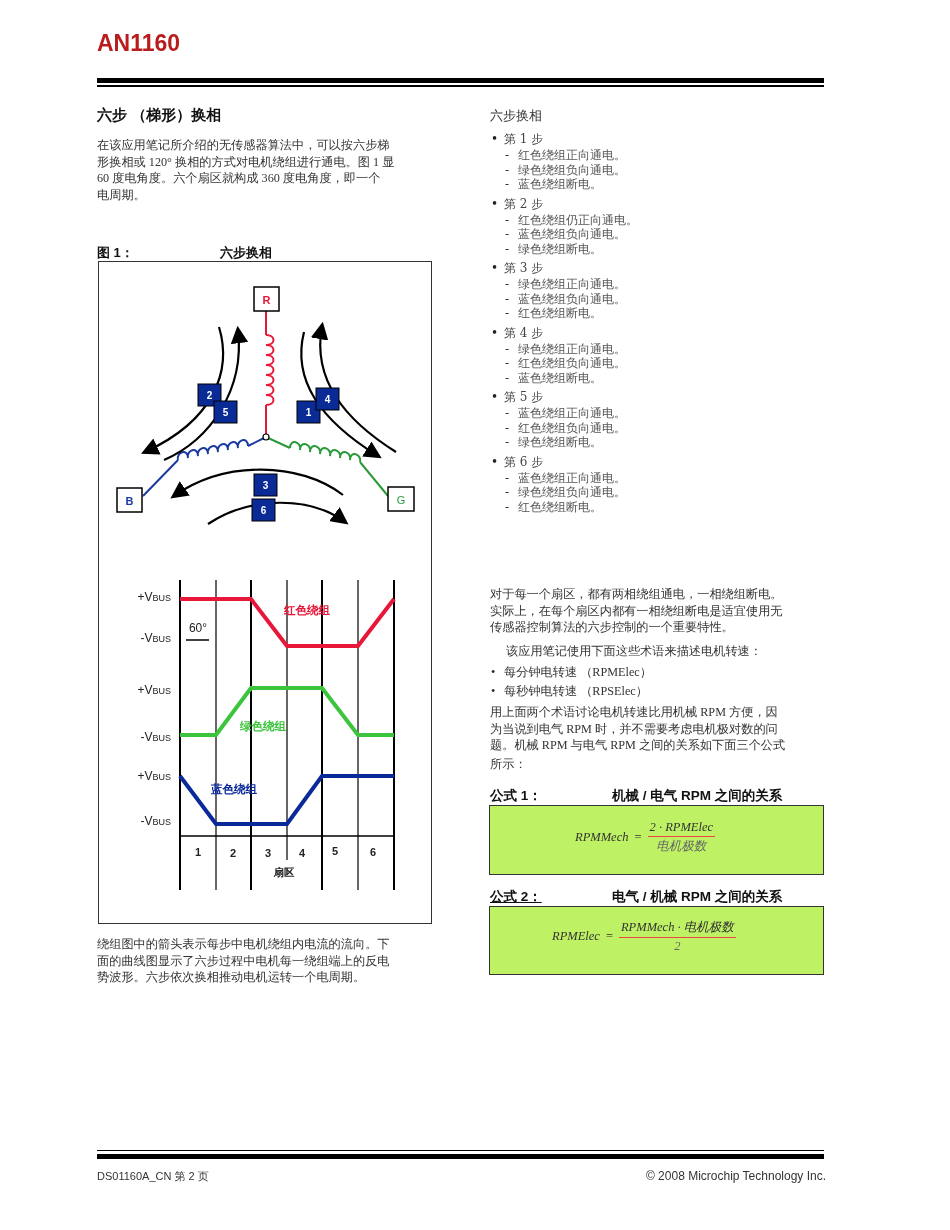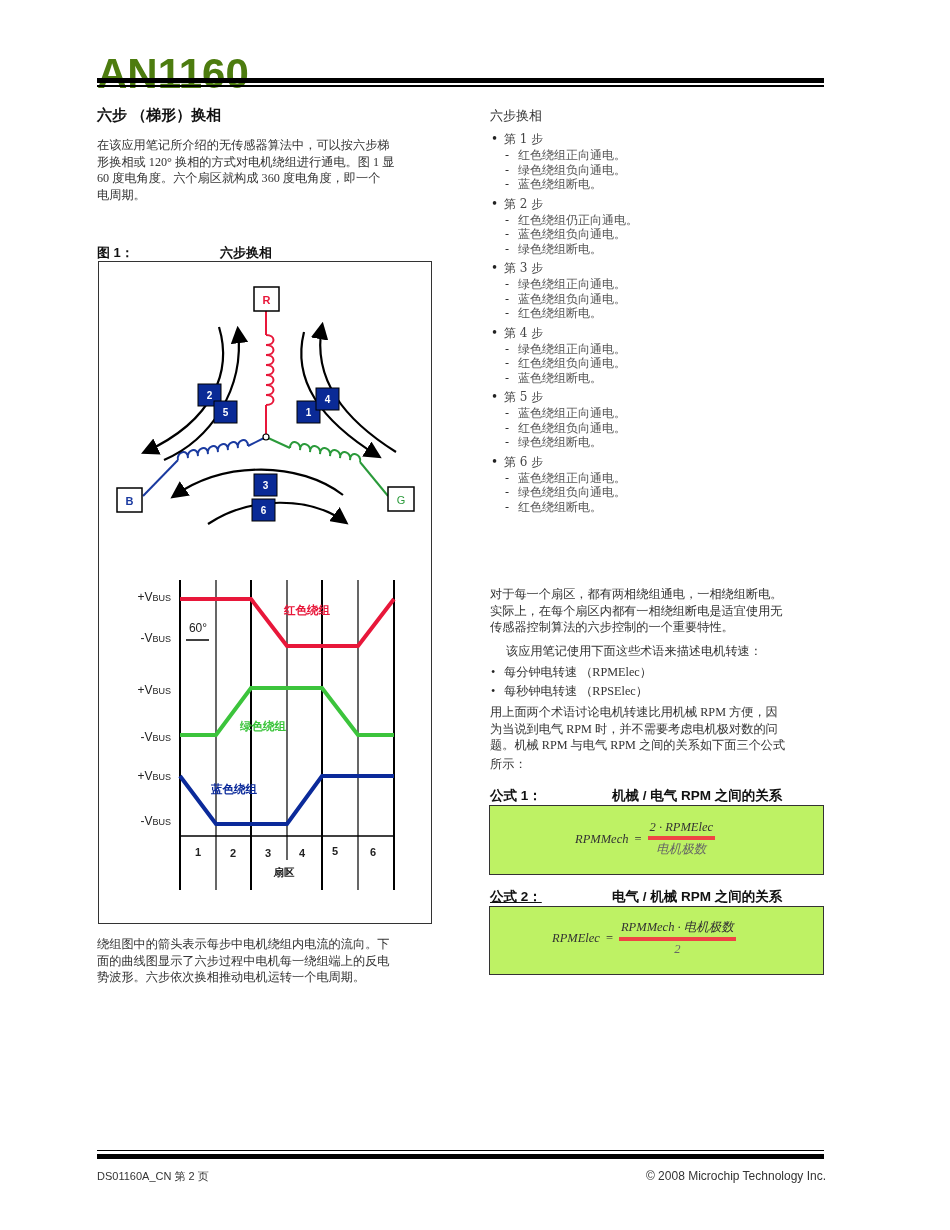--- a/index.html
+++ b/index.html
@@ -1,20 +1,20 @@
 <!DOCTYPE html>
 <html><head>
 <meta charset="utf-8">
 <style>
   html, body { margin: 0; padding: 0; background: #ffffff; }
   body { width: 950px; height: 1230px; position: relative; overflow: hidden;
          font-family: "DejaVu Serif", "Liberation Serif", serif; color: #222; }
   .abs { position: absolute; }
   .doc-title { left: 97px; top: 30px; font-family: "Liberation Sans", sans-serif;
-               font-weight: bold; font-size: 42px; color: #4d7c0f; letter-spacing: 0px; margin-top: 20px; }
+               font-weight: bold; font-size: 23px; color: #b91c1c; letter-spacing: 0px; }
   .rule-thick { left: 97px; width: 727px; height: 5px; background: #000; }
   .rule-thin { left: 97px; width: 727px; height: 2px; background: #000; }
   .h-section { left: 97px; top: 106px; font-family: "Liberation Sans", "DejaVu Sans", sans-serif;
                font-weight: bold; font-size: 15px; color: #111; }
   .para { font-size: 12.2px; line-height: 16.5px; color: #333; font-family: Liberation Serif, serif; }
   .cap { font-family: "Liberation Sans", "DejaVu Sans", sans-serif; font-weight: bold;
          font-size: 13px; color: #111; }
   .fig-box { left: 98px; top: 261px; width: 334px; height: 663px; border: 1px solid #333;
              box-sizing: border-box; }
   .r-head { left: 490px; top: 107px; font-size: 13px; color: #333; }
@@ -26,21 +26,21 @@
   ul.sub { list-style: none; margin: 0; padding: 0; }
   ul.sub li { position: relative; padding-left: 14px; line-height: 14.5px; color: #555; }
   ul.sub li::before { content: "-"; position: absolute; left: 1px; top: 0; color: #333; }
   .bul { position: relative; padding-left: 14px; }
   .bul::before { content: "•"; position: absolute; left: 1px; color: #222; }
   .eq-cap { font-family: "Liberation Sans", "DejaVu Sans", sans-serif; font-weight: bold;
             font-size: 13.5px; color: #111; }
   .eq-box { border: 1px solid #333; box-sizing: border-box; background: #bef264; }
   .eq { font-family: "Liberation Serif", serif; font-style: italic; font-size: 12.5px; color: #333; }
   .frac { display: inline-flex; flex-direction: column; align-items: center; vertical-align: middle; }
-  .frac .num { border-bottom: 4px solid #ef4444; padding: 0 2px 1px 2px; }
+  .frac .num { border-bottom: 1px solid #ef4444; padding: 0 2px 1px 2px; }
   .frac .den { padding-top: 1px; color: #666; }
   .footer-l { left: 97px; top: 1169px; font-family: "Liberation Sans", sans-serif; font-size: 11px; color: #333; }
   .footer-r { right: 124px; top: 1169px; font-family: "Liberation Sans", sans-serif; font-size: 12px; color: #333; }
   svg text { font-family: "Liberation Sans", "DejaVu Sans", sans-serif; }
 </style>
 </head>
 <body>
 
 <div class="abs doc-title">AN1160</div>
 <div class="abs rule-thick" style="top:78px;"></div>

